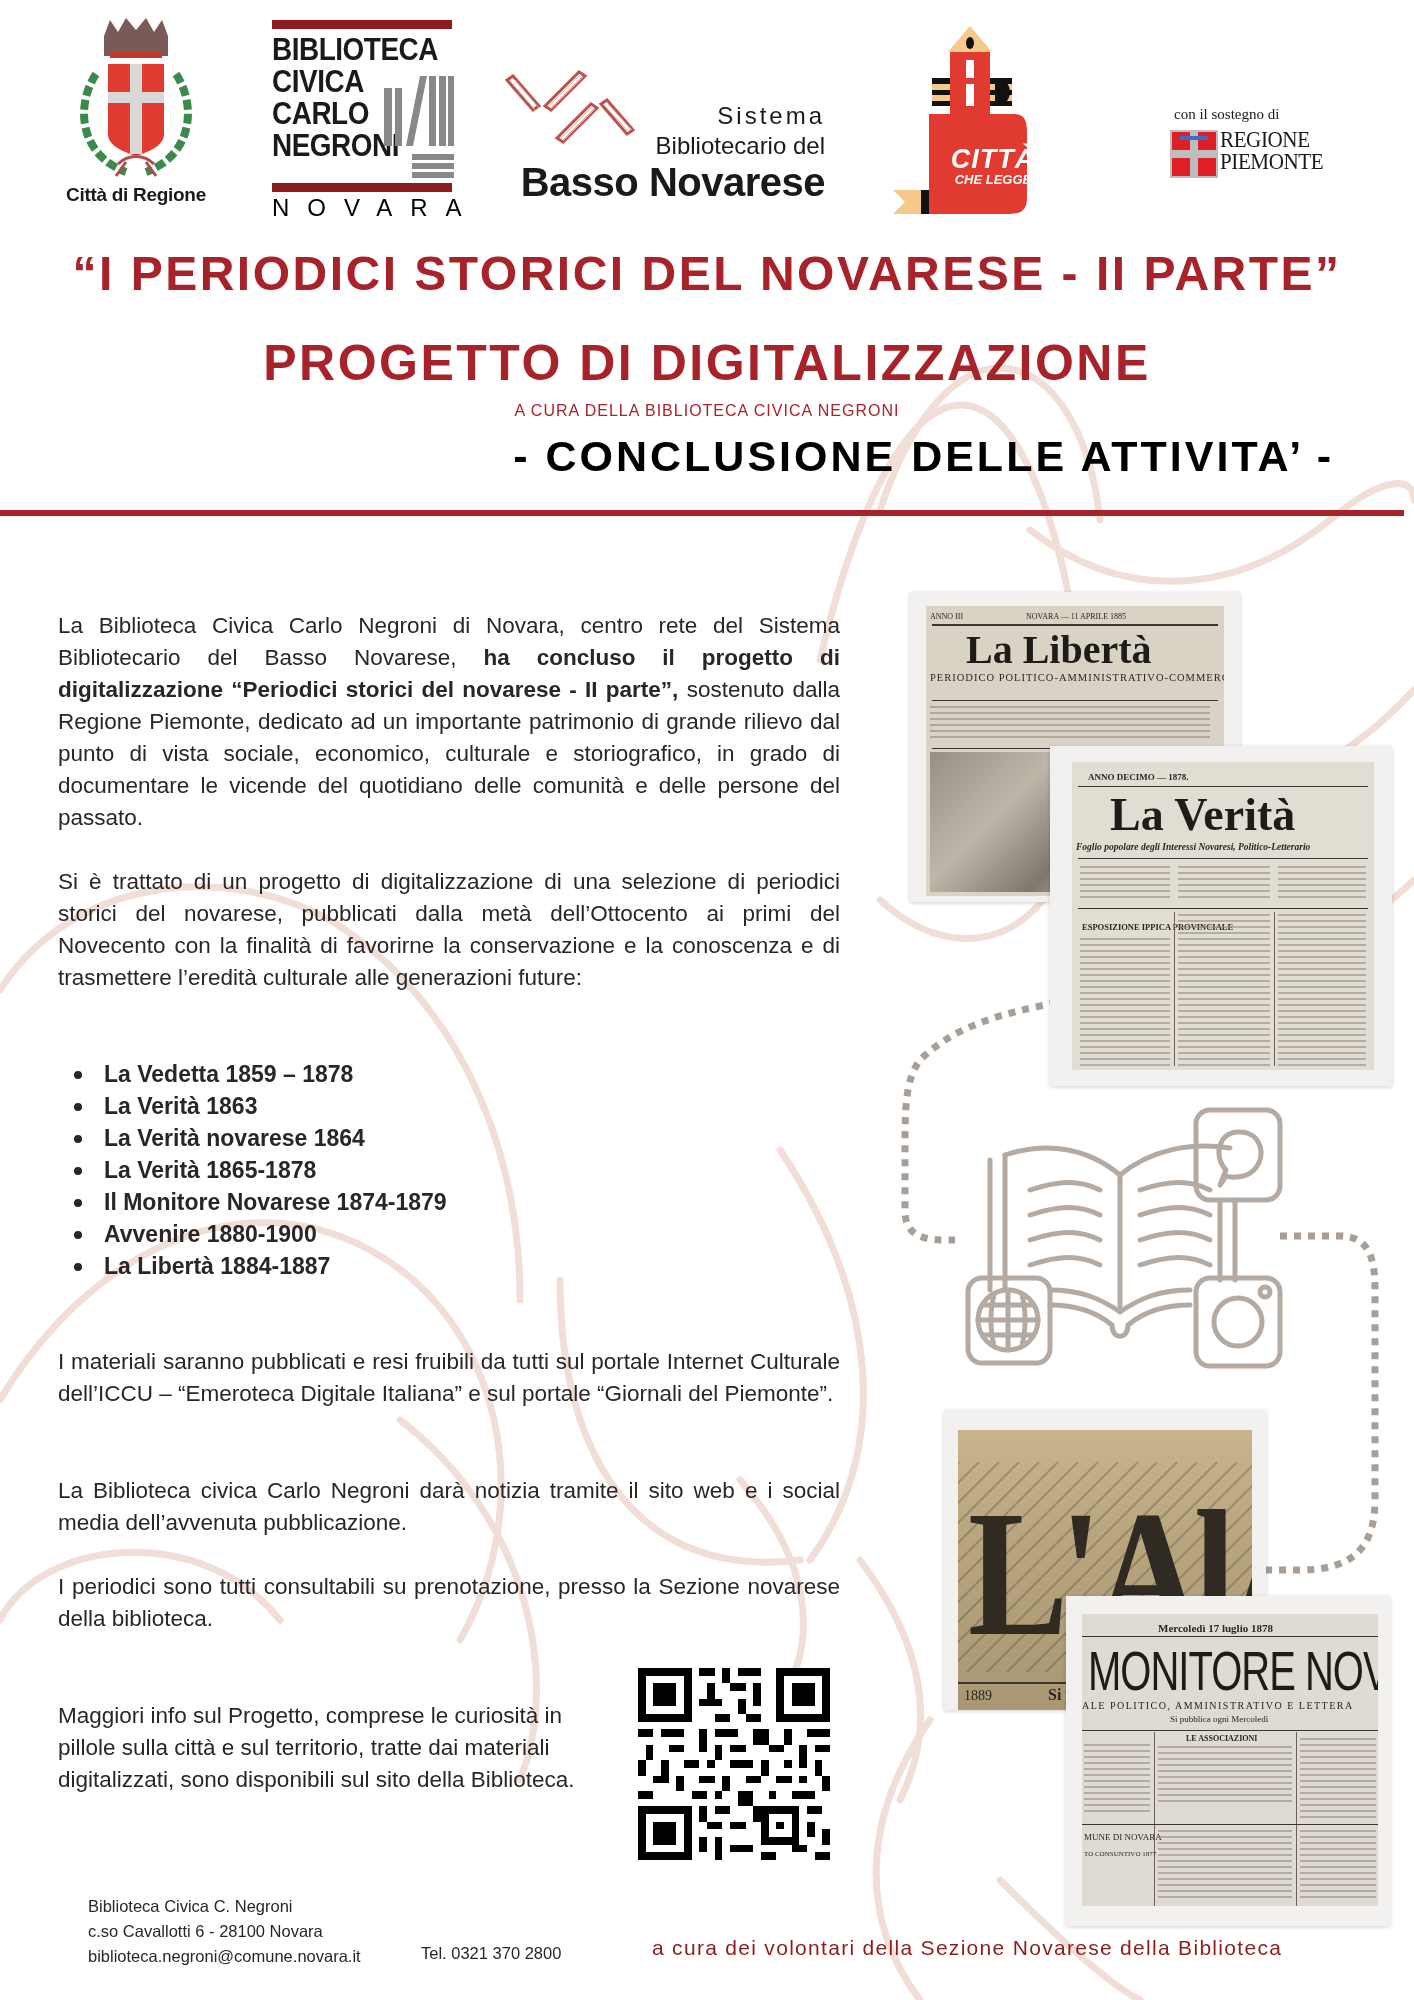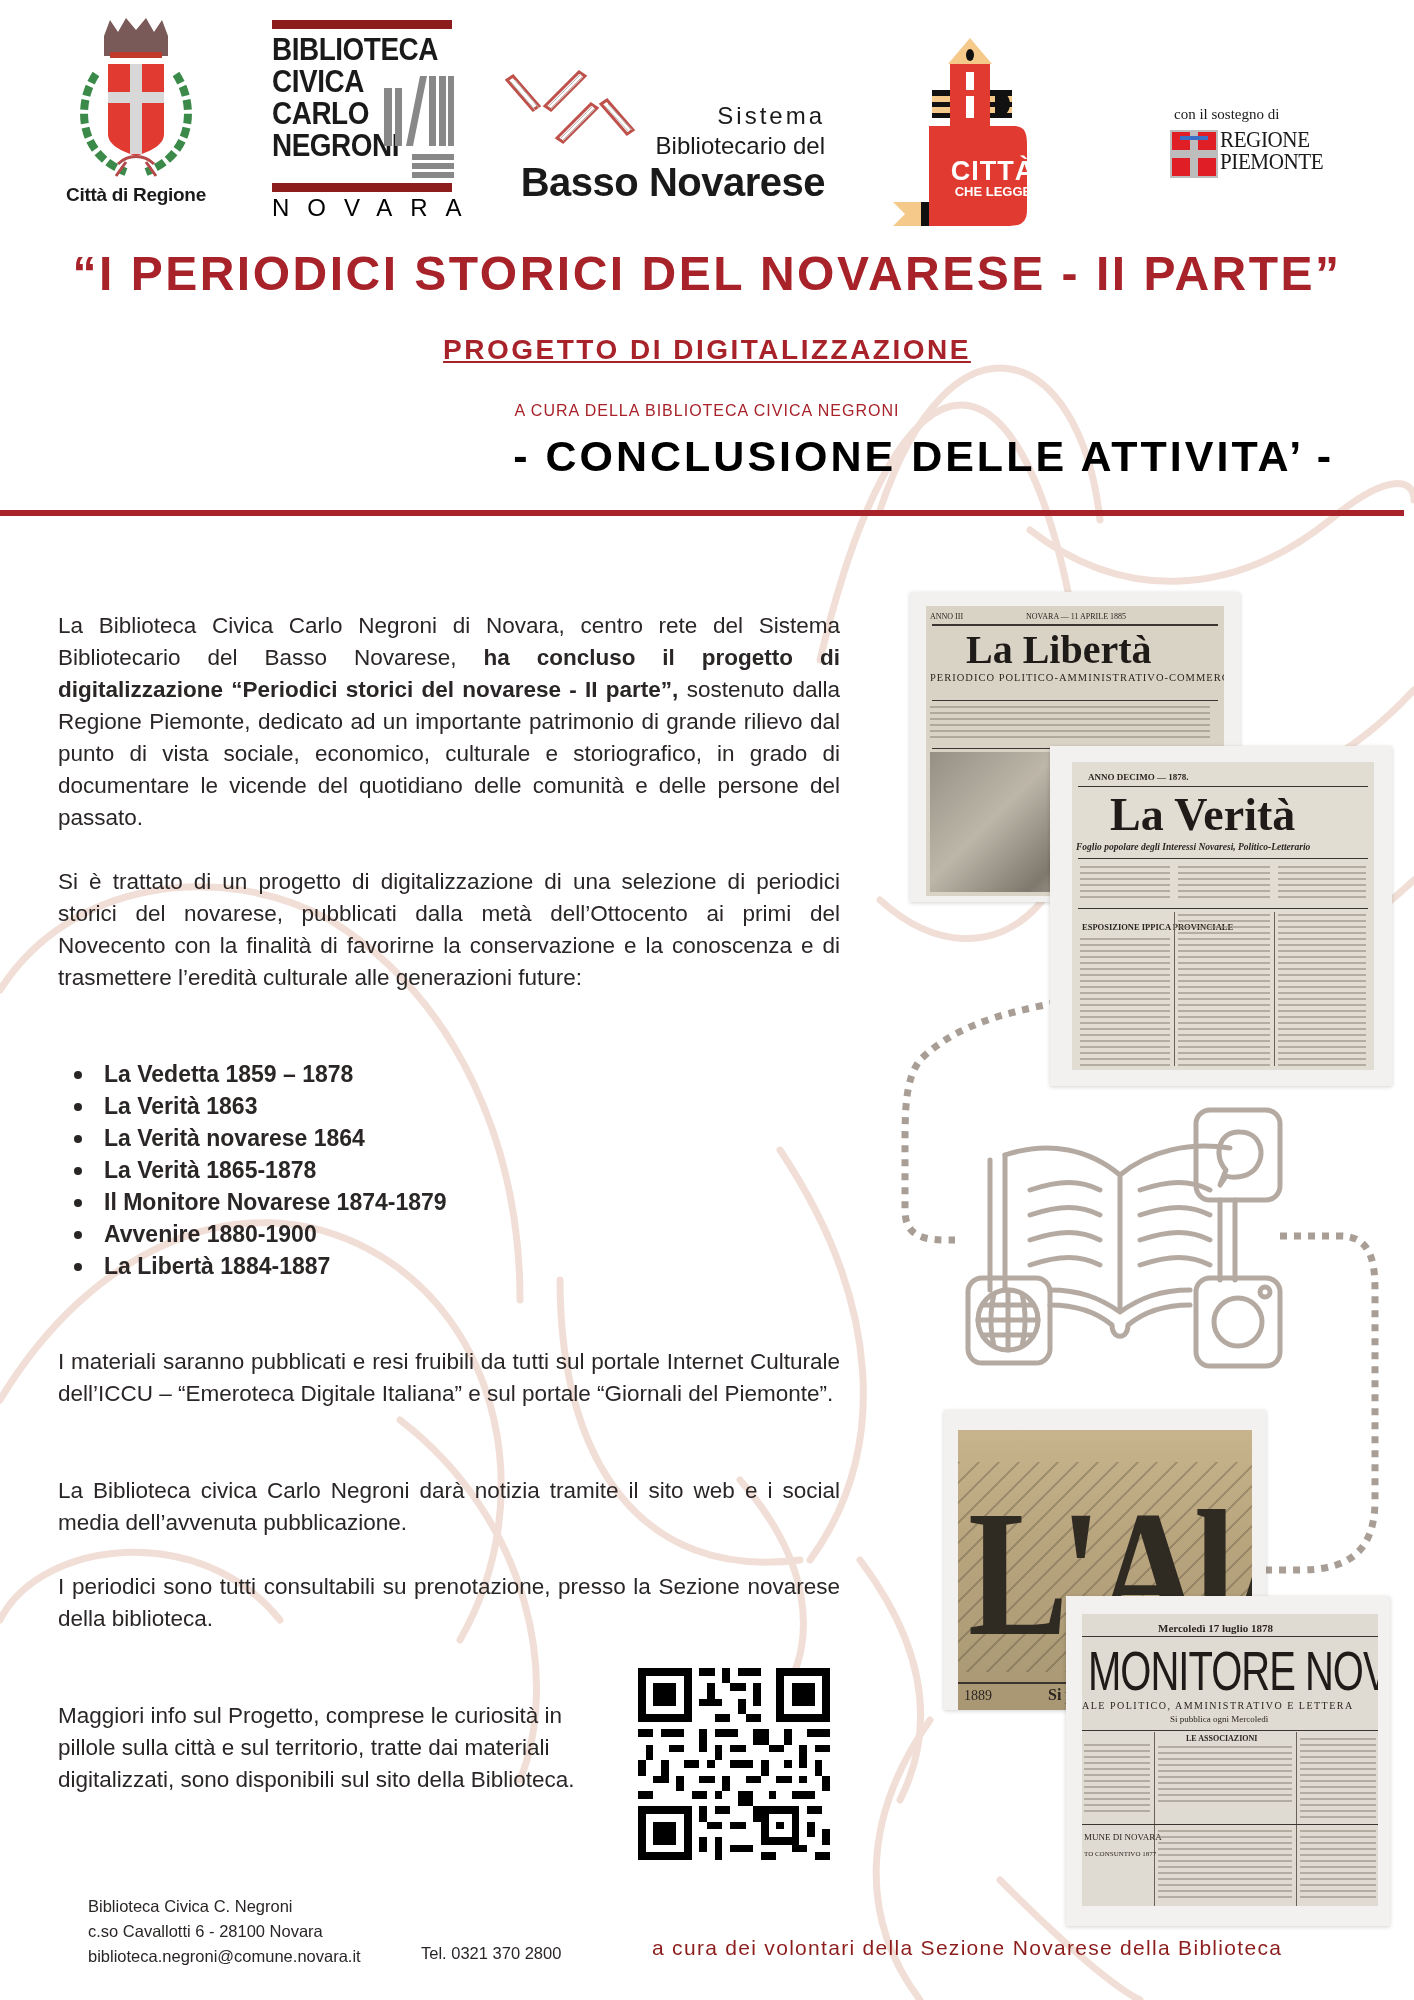--- a/index.html
+++ b/index.html
@@ -13,30 +13,30 @@
   .logo-novara { left: 56px; top: 14px; width: 160px; height: 196px; }
   .logo-novara .caption { position: absolute; left: 0; width: 160px; top: 170px; text-align: center; font-size: 19px; font-weight: bold; color: #1a1a1a; letter-spacing: -0.3px; font-family: "Liberation Sans", sans-serif; }
   .logo-negroni { left: 270px; top: 20px; width: 184px; height: 184px; }
   .logo-negroni .bar { position: absolute; left: 2px; width: 180px; height: 9px; background: #8d1d1c; }
   .logo-negroni .txt { position: absolute; left: 2px; font-family: "Liberation Sans", sans-serif; font-weight: bold; font-size: 31px; line-height: 32px; color: #1a1a1a; letter-spacing: -0.5px; transform: scaleX(0.9); transform-origin: left; }
   .logo-negroni .city { position: absolute; left: 2px; top: 176px; width: 180px; font-family: "Liberation Sans", sans-serif; font-size: 24px; color: #000000; letter-spacing: 18px; line-height: 24px; }
   .logo-basso { left: 505px; top: 60px; width: 320px; height: 145px; }
   .logo-basso .l1 { position: absolute; right: 0; top: 42px; font-size: 24px; letter-spacing: 3px; color: #1a1a1a; }
   .logo-basso .l2 { position: absolute; right: 0; top: 72px; font-size: 24px; color: #1a1a1a; }
   .logo-basso .l3 { position: absolute; right: 0; top: 100px; font-size: 40px; font-weight: bold; color: #1a1a1a; letter-spacing: -0.5px; }
-  .logo-citta { left: 885px; top: 32px; width: 190px; height: 196px; }
+  .logo-citta { left: 885px; top: 20px; width: 190px; height: 196px; font-style: italic; }
   .logo-citta .t1 { position: absolute; left: 58px; top: 124px; width: 100px; text-align: center; color: #fff; font-weight: bold; font-size: 27px; letter-spacing: 1px; }
   .logo-citta .t2 { position: absolute; left: 58px; top: 152px; width: 100px; text-align: center; color: #fff; font-weight: bold; font-size: 13px; }
   .logo-regione { left: 1160px; top: 100px; width: 180px; height: 90px; }
   .logo-regione .sost { position: absolute; left: 14px; top: 6px; font-family: "Liberation Serif", serif; font-size: 15px; color: #1a1a1a; }
   .logo-regione .name { position: absolute; left: 60px; top: 28px; font-family: "Liberation Serif", serif; font-size: 24px; line-height: 22px; color: #1a1a1a; letter-spacing: -0.5px; transform: scaleX(0.88); transform-origin: left; }
 
   
   .title-main { position: absolute; left: 0; top: 246px; width: 1414px; text-align: center; font-size: 48px; font-weight: bold; color: #a8222a; letter-spacing: 2.5px; z-index: 2; }
-  .title-sub { position: absolute; left: 0; top: 334px; width: 1414px; text-align: center; font-size: 28px; color: #a8222a; letter-spacing: 2.5px; z-index: 2; text-decoration: underline; }
+  .title-sub { position: absolute; left: 0; top: 334px; width: 1414px; text-align: center; font-size: 50px; color: #a8222a; letter-spacing: 2.5px; z-index: 2; }
   .title-cura { position: absolute; left: 0; top: 402px; width: 1414px; text-align: center; font-size: 16px; color: #a8222a; letter-spacing: 1px; z-index: 2; }
   .title-concl { position: absolute; left: 0; top: 432px; width: 1334px; text-align: right; font-size: 43px; font-weight: bold; color: #000000; letter-spacing: 3px; z-index: 2; }
   .rule { position: absolute; left: 0; top: 510px; width: 1404px; height: 6px; background: #a8222a; z-index: 2; }
 
   
   .body-text { position: absolute; left: 58px; width: 782px; font-size: 22.5px; line-height: 32px; color: #2b2626; text-align: justify; z-index: 2; }
   .body-text b { font-weight: bold; }
   .p1 { top: 610px; }
   .p2 { top: 866px; }
   .list { position: absolute; left: 74px; top: 1058px; z-index: 2; list-style: none; }

